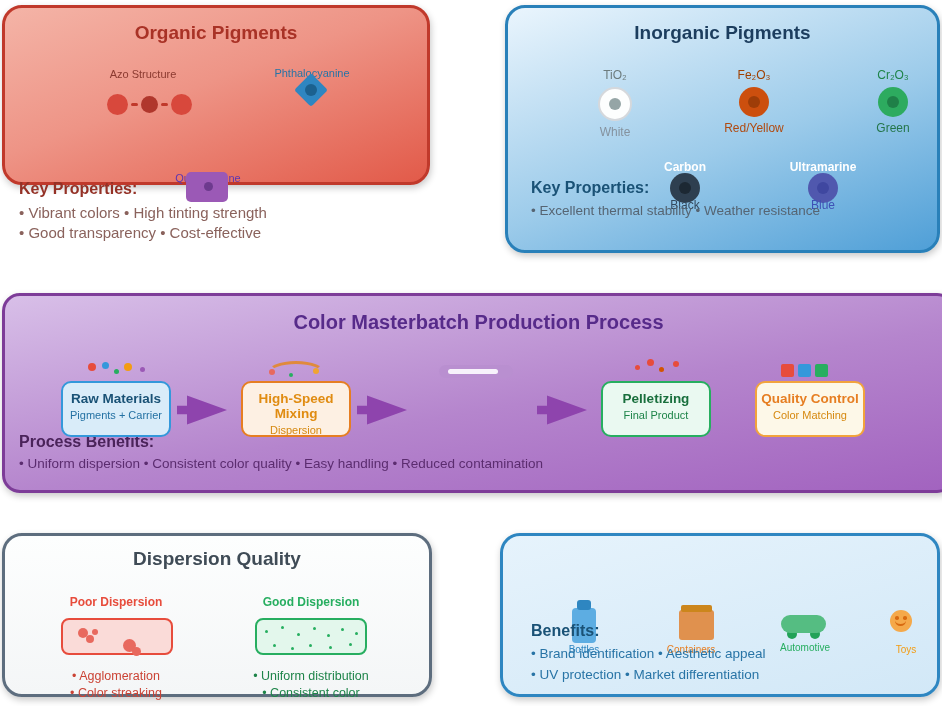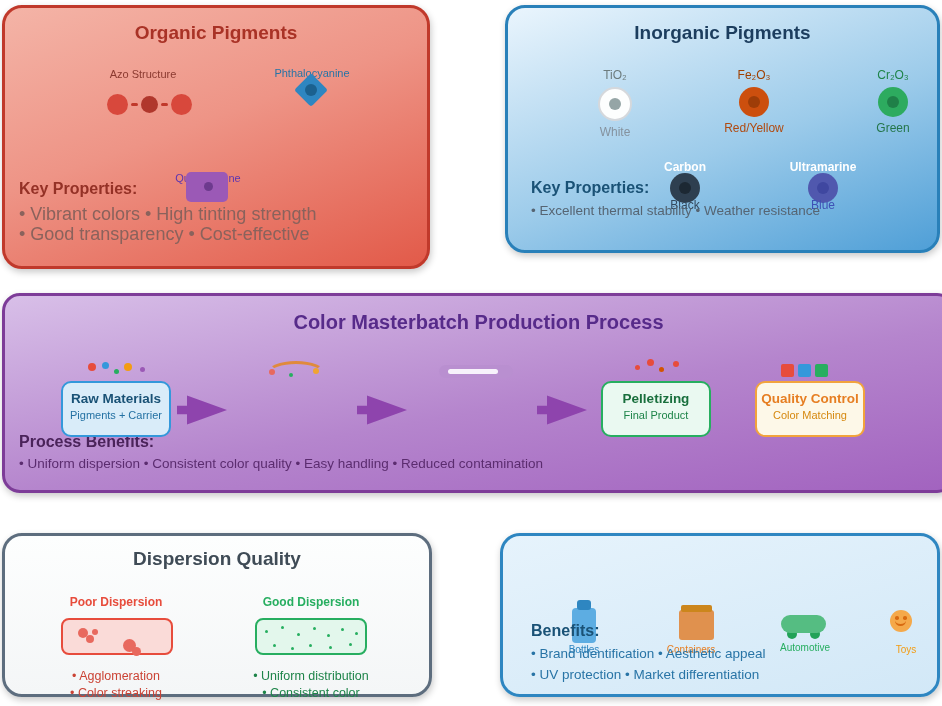--- a/index.html
+++ b/index.html
@@ -4,39 +4,39 @@
 <style>
   html,body{margin:0;padding:0;background:#fff;}
   .canvas{position:relative;width:942px;height:706px;overflow:hidden;
           font-family:"Liberation Sans",sans-serif;background:#fff;}
   .panel{position:absolute;box-sizing:border-box;border-radius:20px;
          box-shadow:1px 3px 7px rgba(0,0,0,0.22);}
   .abs{position:absolute;}
   .ctr{text-align:center;}
 
   
-  .p-organic{left:2px;top:5px;width:428px;height:264px;border:3px solid #c0392b;
+  .p-organic{left:2px;top:5px;width:428px;height:180px;border:3px solid #c0392b;
              background:linear-gradient(160deg,#f4b4a7 0%,#ee9486 45%,#e25a49 100%);}
   .org-title{padding-top:14px;text-align:center;font-size:19px;font-weight:bold;color:#a93226;}
   .org-small{font-size:11px;}
   .azo-label{left:88px;top:60px;width:100px;color:#8b3a30;}
   .azo-row{left:102px;top:86px;display:flex;align-items:center;gap:3px;}
   .azo-c{border-radius:50%;}
   .azo-big{width:21px;height:21px;background:#d8483c;}
   .azo-mid{width:17px;height:17px;background:#b0372c;}
   .azo-dash{width:7px;height:3px;background:#c0392b;border-radius:2px;}
   .phthalo-label{left:245px;top:59px;width:124px;color:#2874a6;}
   .diamond{left:294px;top:70px;width:24px;height:24px;background:#2e86c1;
            transform:rotate(45deg);border-radius:3px;}
   .diamond-dot{left:6px;top:6px;width:12px;height:12px;border-radius:50%;background:#1b618f;}
   .quin-label{left:151px;top:148px;width:104px;color:#5e35b1;margin-top:16px;}
   .quin-rect{left:181px;top:164px;width:42px;height:30px;background:#9b59b6;border-radius:5px;}
   .quin-dot{left:18px;top:10px;width:9px;height:9px;border-radius:50%;background:#6d3a8e;}
   .org-keyprops{left:14px;top:172px;font-size:16px;font-weight:bold;color:#943126;}
-  .org-bullet{left:14px;font-size:18px;color:#8a625c;}
+  .org-bullet{left:14px;font-size:15px;color:#8a625c;}
 
   
   .p-inorganic{left:505px;top:5px;width:435px;height:248px;border:3px solid #2980b9;
                background:linear-gradient(160deg,#eaf5fd 0%,#9ccbea 55%,#4f9fd7 100%);}
   .ino-title{padding-top:14px;text-align:center;font-size:19px;font-weight:bold;color:#1c3d5e;}
   .pig-col{top:60px;width:90px;text-align:center;}
   .pig-formula{font-size:12px;}
   .pig-circle{width:30px;height:30px;border-radius:50%;margin:5px auto 4px auto;
               display:flex;align-items:center;justify-content:center;}
   .pig-inner{width:12px;height:12px;border-radius:50%;}
@@ -215,20 +215,24 @@
     <div class="abs" style="left:776px;top:68px;width:50px;height:13px;">
       <div class="sq" style="left:0;background:#e74c3c;"></div>
       <div class="sq" style="left:17px;background:#3498db;"></div>
       <div class="sq" style="left:34px;background:#27ae60;"></div>
     </div>
 
     <div class="abs step st0">
       <div class="step-t">Raw Materials</div>
       <div class="step-s">Pigments + Carrier</div>
     </div>
+    <div class="abs step st1">
+      <div class="step-t">High-Speed Mixing</div>
+      <div class="step-s">Dispersion</div>
+    </div>
     <div class="abs step st3">
       <div class="step-t">Pelletizing</div>
       <div class="step-s">Final Product</div>
     </div>
     <div class="abs step st4">
       <div class="step-t">Quality Control</div>
       <div class="step-s">Color Matching</div>
     </div>
 
     <div class="abs parrow" style="left:172px;"></div>

